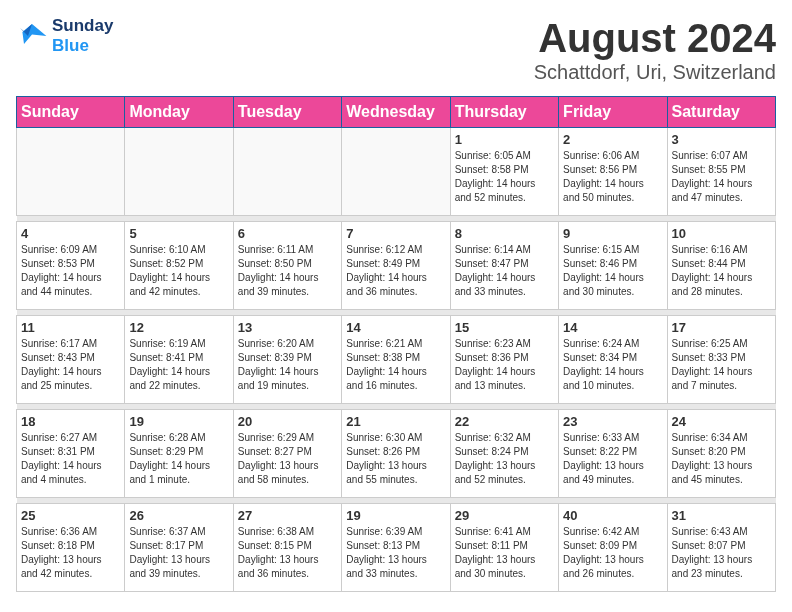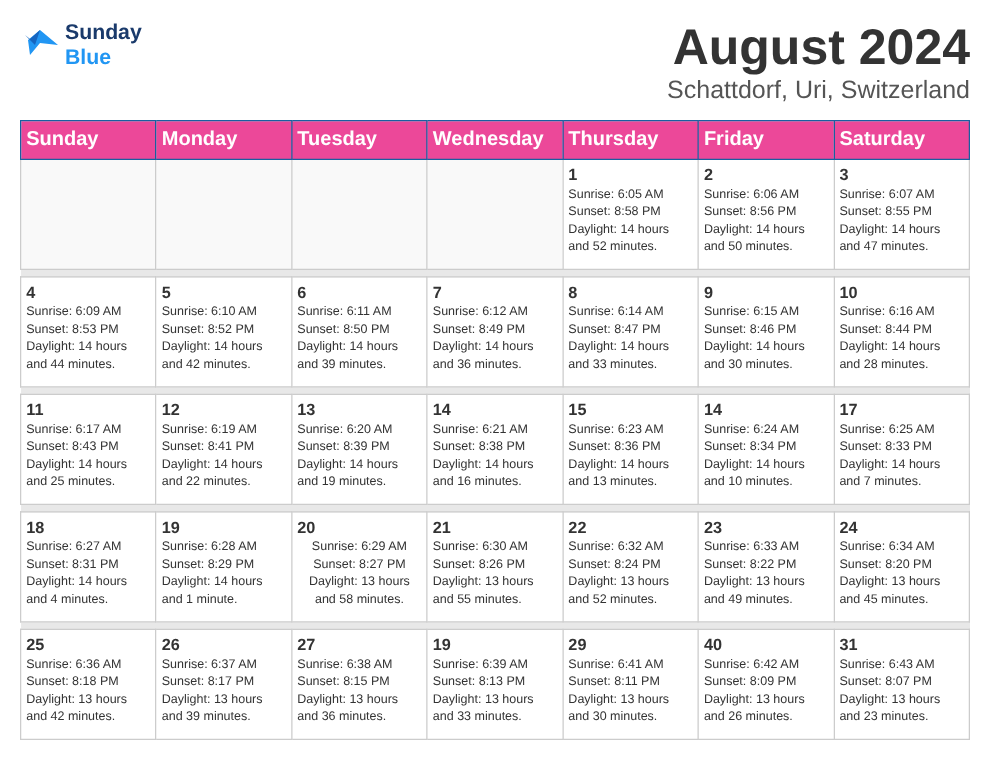--- a/index.html
+++ b/index.html
@@ -265,21 +265,21 @@
         </td>
         <td>
           <div class="day-num">19</div>
           <div class="day-info" style="white-space: pre-line;">Sunrise: 6:28 AM
 Sunset: 8:29 PM
 Daylight: 14 hours
 and 1 minute.</div>
         </td>
         <td>
           <div class="day-num">20</div>
-          <div class="day-info" style="white-space: pre-line; text-align: center;">Sunrise: 6:29 AM
+          <div class="day-info" style="white-space: pre-line;">Sunrise: 6:29 AM
 Sunset: 8:27 PM
 Daylight: 13 hours
 and 58 minutes.</div>
         </td>
         <td>
           <div class="day-num">21</div>
           <div class="day-info" style="white-space: pre-line;">Sunrise: 6:30 AM
 Sunset: 8:26 PM
 Daylight: 13 hours
 and 55 minutes.</div>

